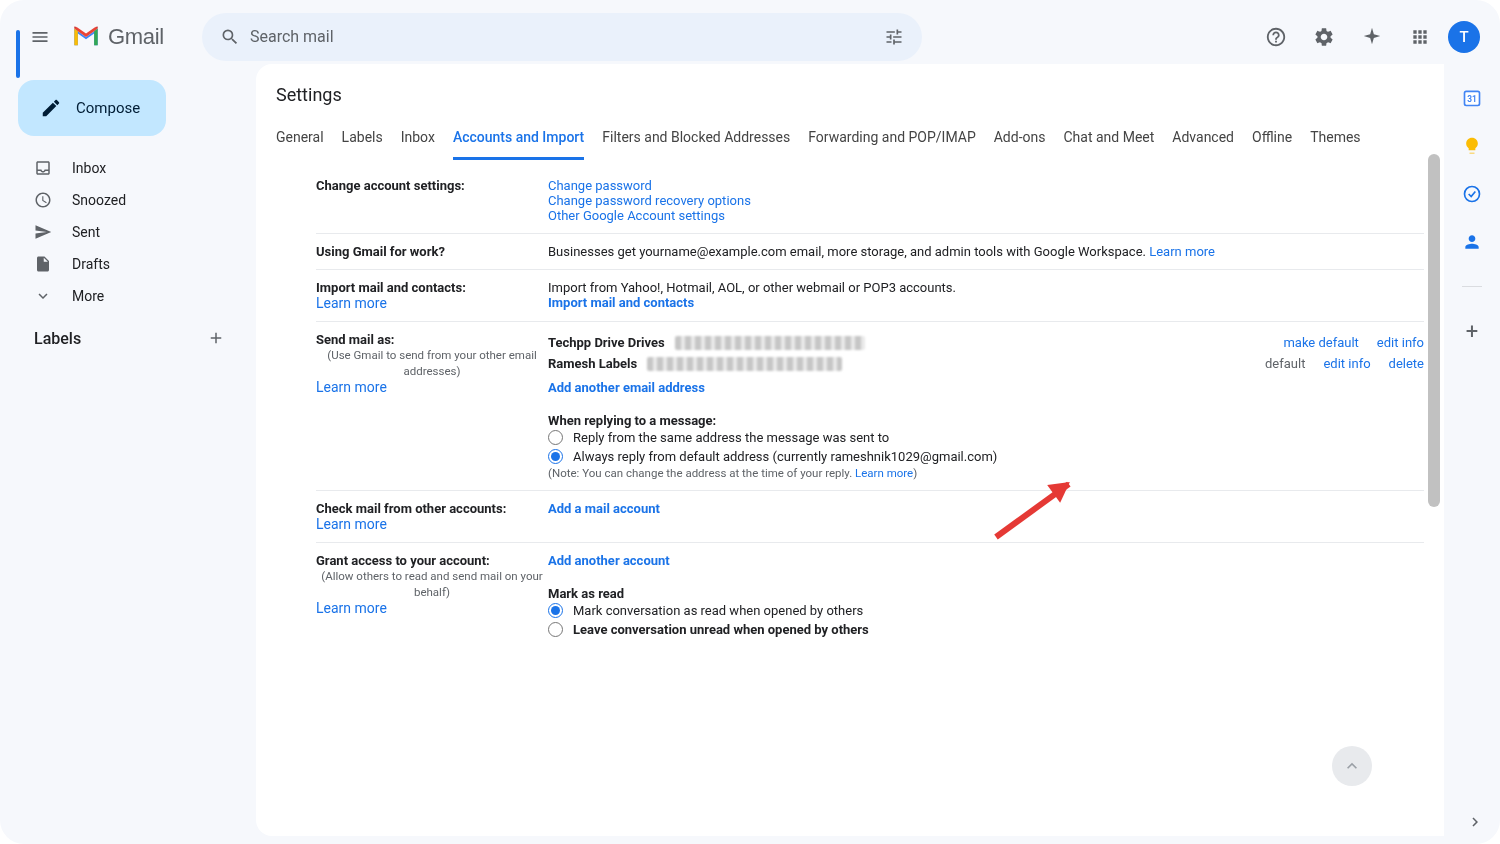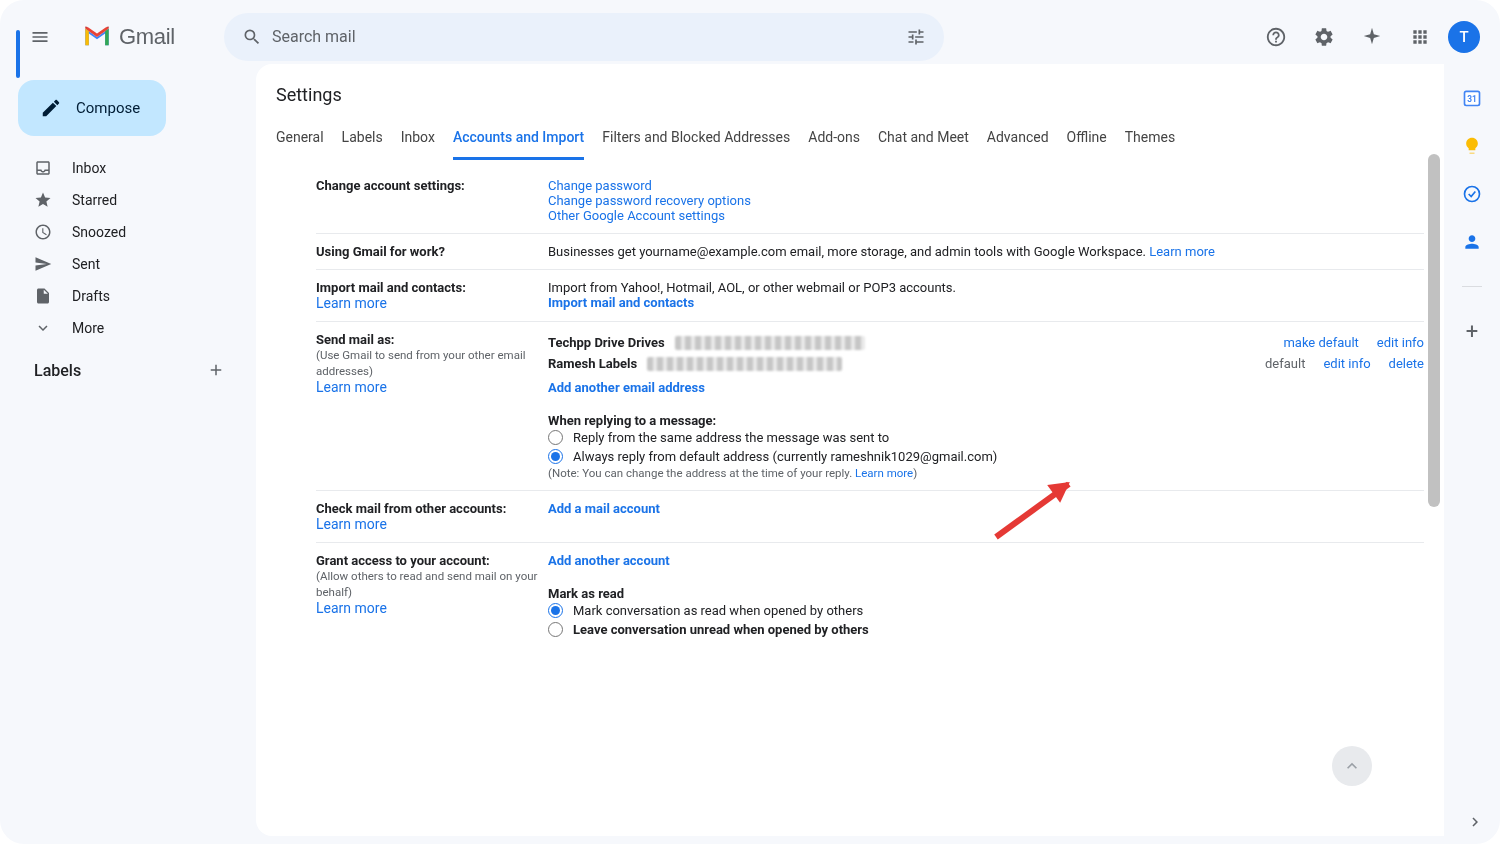--- a/index.html
+++ b/index.html
@@ -1,21 +1,21 @@
 <!DOCTYPE html>
 <html><head>
   <meta charset="utf-8">
   <style>
     * { margin: 0; padding: 0; box-sizing: border-box; font-family: 'Google Sans', Roboto, Arial, sans-serif; }
     body { background: #fff; color: #202124; font-size: 14px; overflow: hidden; }
     .app { display: flex; flex-direction: column; height: 844px; width: 1500px; position: relative; border-radius: 24px; overflow: hidden; background: #f6f8fc; }
     .blue-accent { position: absolute; left: 16px; top: 30px; width: 4px; height: 48px; background: #1a73e8; border-radius: 2px; }
 
     
-    .header { display: flex; align-items: center; height: 64px; padding: 17px 8px 8px 16px; gap: 19px; }
+    .header { display: flex; align-items: center; height: 64px; padding: 17px 8px 8px 16px; gap: 8px; }
     .menu-btn { width: 48px; height: 48px; display:flex; align-items:center; justify-content:center; border-radius:50%; cursor:pointer; }
     .logo-wrap { display:flex; align-items:center; gap: 8px; margin-right: 30px; }
     .gmail-word { font-size: 22px; color: #5f6368; letter-spacing: -0.3px; font-family: 'Product Sans', 'Google Sans', Arial; }
     .search-bar { flex: 0 0 720px; height: 48px; background: #eaf1fb; border-radius: 24px; display:flex; align-items:center; padding: 0 8px; }
     .search-bar .icon-btn { width: 40px; height: 40px; display:flex; align-items:center; justify-content:center; }
     .search-input { flex:1; border:none; background:transparent; font-size: 16px; outline:none; color:#202124; }
     .search-input::placeholder { color: #5f6368; }
     .header-spacer { flex: 1; }
     .header-icons { display:flex; align-items:center; gap: 8px; margin-right: 12px; }
     .icon-btn { width: 40px; height: 40px; display:flex; align-items:center; justify-content:center; border-radius:50%; cursor:pointer; color:#5f6368; }
@@ -33,21 +33,21 @@
     .page-title { font-size: 18px; font-weight: 400; padding: 20px 20px 8px 20px; color:#202124; }
     .tabs { display:flex; flex-wrap:wrap; gap: 16px 18px; padding: 8px 20px 0 20px; font-size: 14px; border-bottom: none; }
     .tab { padding: 8px 0 12px 0; color:#444; cursor:pointer; border-bottom: 3px solid transparent; }
     .tab.active { color:#1a73e8; border-bottom-color:#1a73e8; font-weight:500; }
 
     .settings-content { flex:1; overflow-y:auto; overflow-x:hidden; padding: 8px 20px 40px 20px; }
     .section { display:flex; border-bottom: 1px solid #e8eaed; padding: 10px 0; margin-left: 40px; }
     .section.no-border { border-bottom: none; }
     .section-left { width: 232px; flex-shrink:0; }
     .section-left .heading { font-weight: 700; font-size: 13px; color:#202124; }
-    .section-left .sub { font-size: 11.5px; color:#5f6368; line-height:1.4; }
+    .section-left .sub { font-size: 11.5px; color:#5f6368; line-height:1.4;text-align:center; }
     .section-right { flex:1; font-size: 13px; color:#202124; }
     .link { color:#1a73e8; cursor:pointer; }
     .link.bold { font-weight:700; }
     .send-row { display:flex; align-items:center; }
     .send-name { font-weight:700; margin-right: 10px; }
     .blur-box { display:inline-block; height:14px; background: repeating-linear-gradient(90deg,#c6c6c6 0 6px,#e9e9e9 6px 10px); border-radius:2px; filter: blur(1.2px); vertical-align:middle; }
     .send-actions { margin-left:auto; display:flex; gap: 18px; align-items:center; }
     .muted { color:#5f6368; }
     .note { font-size: 11.5px; color:#5f6368; }
     .radio-row { display:flex; align-items:center; gap: 10px; padding: 2px 0; }
@@ -145,28 +145,20 @@
             <span class="icon">
               <svg width="18" height="18" viewBox="0 0 24 24" fill="#5f6368">
                 <path d="M19 3H5c-1.1 0-2 .9-2 2v14c0 1.1.9 2 2 2h14c1.1 0 2-.9 2-2V5c0-1.1-.9-2-2-2zm0 16H5v-3h3.56c.69 1.19 1.97 2 3.45 2s2.75-.81 3.45-2H19v3zm0-5h-4.99c0 1.1-.9 2-2 2s-2-.9-2-2H5V5h14v9z"></path>
               </svg>
             </span>
             <span>Inbox</span>
           </div>
           <div class="nav-item">
             <span class="icon">
               <svg width="18" height="18" viewBox="0 0 24 24" fill="#5f6368">
-                <path d="M12 17.27L18.18 21l-1.64-7.03L22 9.24l-7.19-.61L12 2 9.19 8.63 2 9.24l5.46 4.73L5.82 21z"></path>
-              </svg>
-            </span>
-            <span>Starred</span>
-          </div>
-          <div class="nav-item">
-            <span class="icon">
-              <svg width="18" height="18" viewBox="0 0 24 24" fill="#5f6368">
                 <path d="M12 2C6.5 2 2 6.5 2 12s4.5 10 10 10 10-4.5 10-10S17.5 2 12 2zm0 18c-4.4 0-8-3.6-8-8s3.6-8 8-8 8 3.6 8 8-3.6 8-8 8zm.5-13H11v6l5.2 3.2.8-1.3-4.5-2.7V7z"></path>
               </svg>
             </span>
             <span>Snoozed</span>
           </div>
           <div class="nav-item">
             <span class="icon">
               <svg width="18" height="18" viewBox="0 0 24 24" fill="#5f6368">
                 <path d="M2.01 21L23 12 2.01 3 2 10l15 2-15 2z"></path>
               </svg>
@@ -201,20 +193,21 @@
     </div>
 
     <div class="main">
       <div class="page-title">Settings</div>
       <div class="tabs" id="tabs">
           <span class="tab">General</span>
           <span class="tab">Labels</span>
           <span class="tab">Inbox</span>
           <span class="tab active">Accounts and Import</span>
           <span class="tab">Filters and Blocked Addresses</span>
+          <span class="tab">Forwarding and POP/IMAP</span>
           <span class="tab">Add-ons</span>
           <span class="tab">Chat and Meet</span>
           <span class="tab">Advanced</span>
           <span class="tab">Offline</span>
           <span class="tab">Themes</span>
         </div>
 
       <div class="settings-content">
 
         <div class="section">

